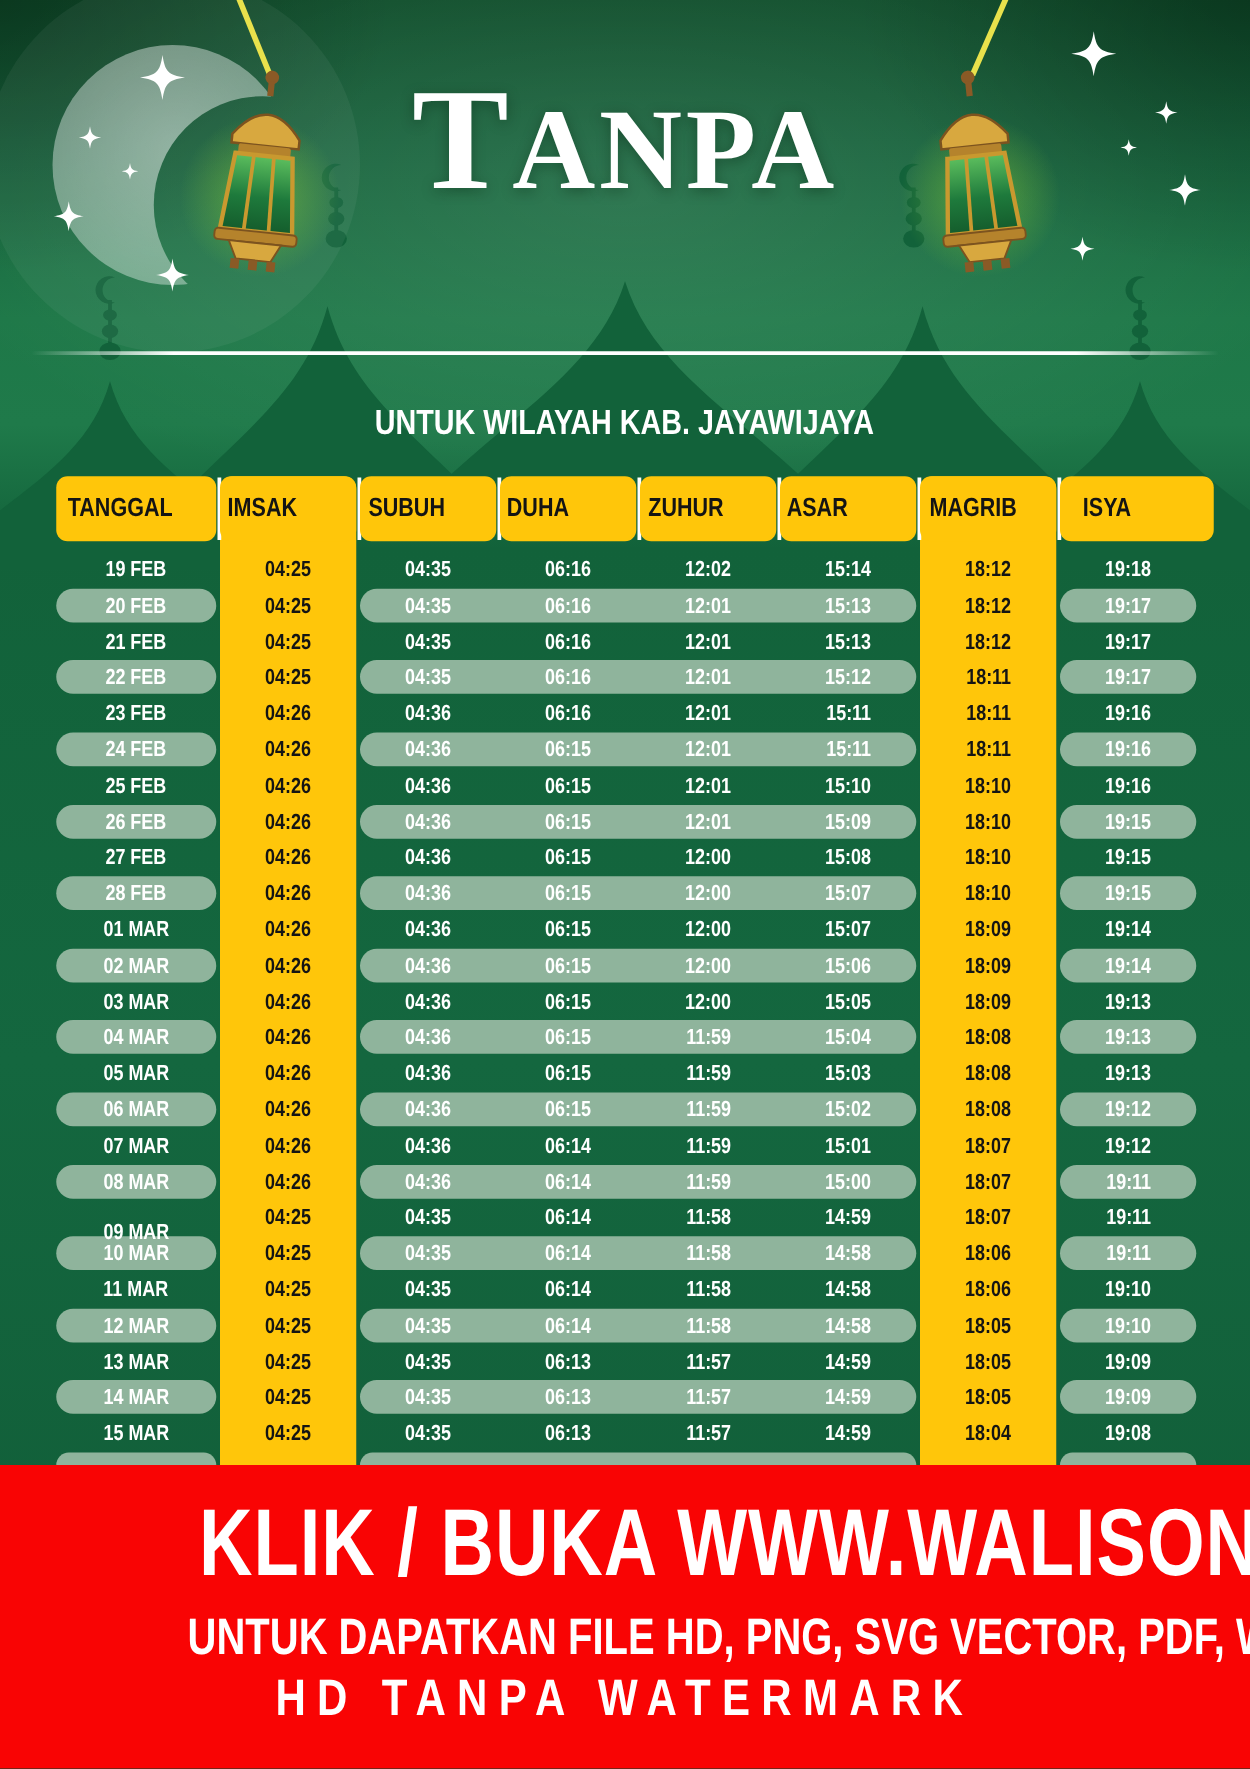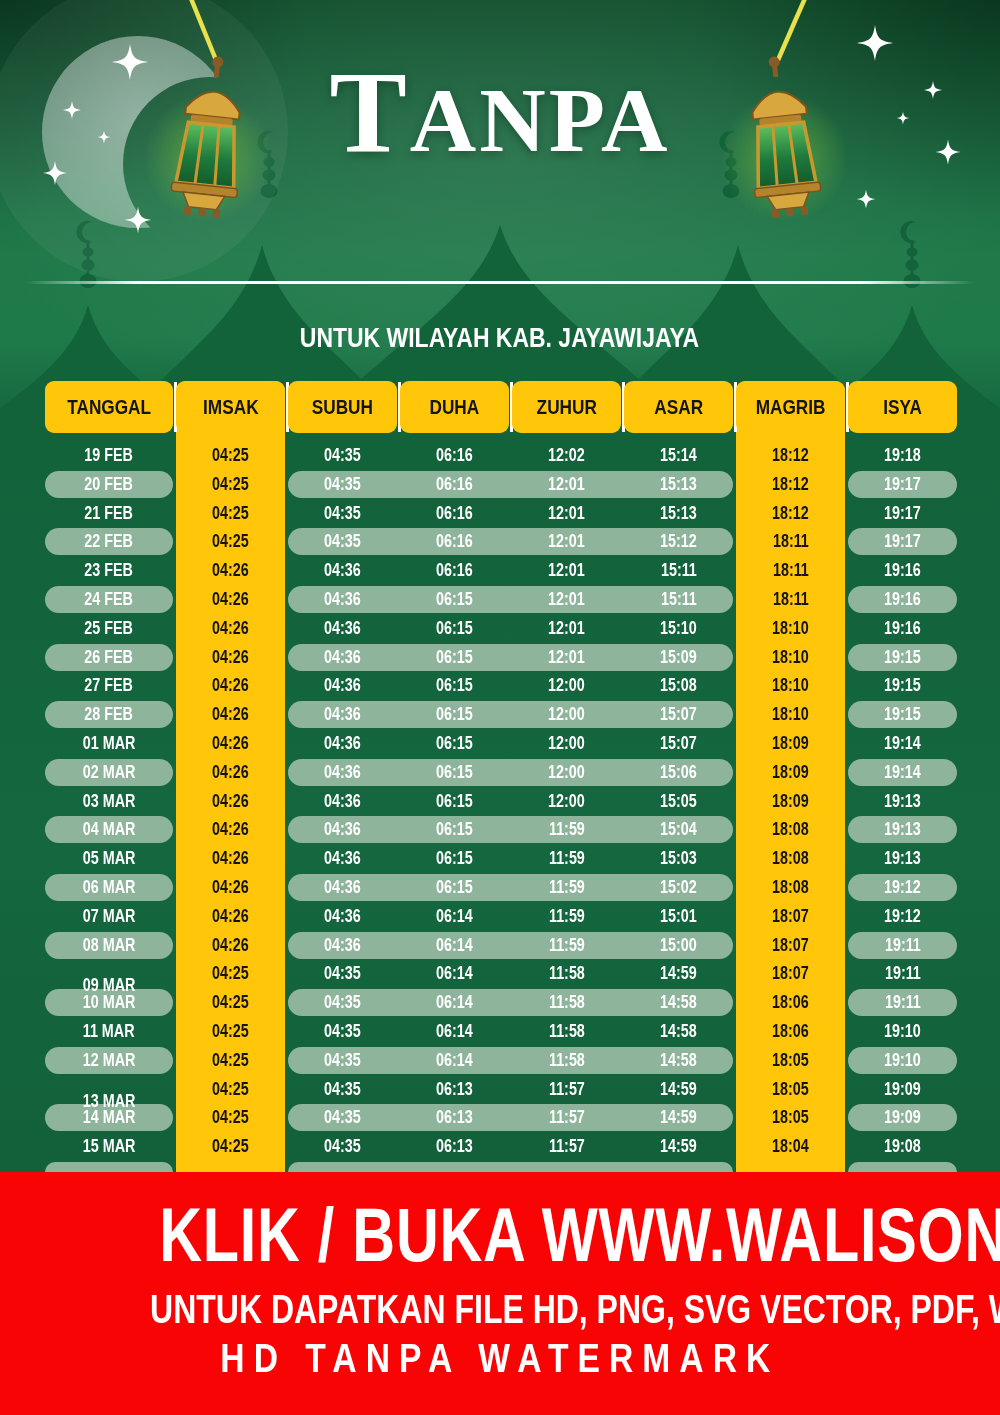--- a/index.html
+++ b/index.html
@@ -32,21 +32,21 @@
   .badge{position:absolute;top:257px;left:50%;transform:translateX(-50%);
     border:3px solid #fff;border-radius:27px;height:46px;line-height:44px;
     padding:0 28px;color:#fff;font-weight:700;font-size:28px;white-space:nowrap;}
   .subtitle{position:absolute;top:323px;left:0;width:100%;text-align:center;color:#fff;
     font-weight:700;font-size:28px;line-height:30px;}
   
   #table-area{position:absolute;left:45px;top:381px;width:912px;height:791px;}
   .strip{position:absolute;top:0;height:791px;width:109px;background:#FFC60A;border-radius:10px 10px 0 0;z-index:0;}
   .hsep{position:absolute;top:1px;height:50px;width:3px;background:#fff;z-index:2;}
   .hcell{position:absolute;top:0;height:52px;background:#FFC60A;border-radius:9px;z-index:2;
-    color:#141414;font-weight:700;font-size:21px;line-height:52px;text-align:center;}
+    color:#141414;font-weight:700;font-size:21px;line-height:52px;}
   .rowseg{position:absolute;background:#8FB49C;border-radius:14px;z-index:1;}
   .cellw{position:absolute;text-align:center;z-index:3;font-weight:700;font-size:17.5px;}
   
   .banner{position:absolute;left:0;top:1172px;width:1000px;height:243px;background:#F90404;color:#fff;}
   .banner-line{position:absolute;width:100%;text-align:center;font-weight:700;}
   .b1{top:22px;font-size:76px;line-height:82px;letter-spacing:1px;}
   .b2{top:114px;font-size:41px;line-height:46px;}
   .b3{top:163px;font-size:41px;line-height:46px;letter-spacing:11px;}
 </style>
 </head>
@@ -162,21 +162,21 @@
         <div class="hcell" style="left: 243px; width: 109px;"><span class="cx">SUBUH</span></div>
         <div class="hsep" style="left: 352.5px;"></div>
         <div class="hcell" style="left: 355px; width: 109px;"><span class="cx">DUHA</span></div>
         <div class="hsep" style="left: 464.5px;"></div>
         <div class="hcell" style="left: 467px; width: 109px;"><span class="cx">ZUHUR</span></div>
         <div class="hsep" style="left: 576.5px;"></div>
         <div class="hcell" style="left: 579px; width: 109px;"><span class="cx">ASAR</span></div>
         <div class="hsep" style="left: 688.5px;"></div>
         <div class="hcell" style="left: 691px; width: 109px;"><span class="cx">MAGRIB</span></div>
         <div class="hsep" style="left: 800.5px;"></div>
-        <div class="hcell" style="left: 803px; width: 109px;"><span class="cx">ISYA</span></div>
+        <div class="hcell" style="left: 803px; width: 109px; padding-left: 14px;"><span class="cx">ISYA</span></div>
       </div>
     <div id="tbody">
         <div>
           <div class="cellw" style="left: 0px; width: 128px; top: 60px; height: 28.8px; line-height: 28.8px; color: rgb(255, 255, 255);"><span class="cx">19 FEB</span></div>
           <div class="cellw" style="left: 131px; width: 109px; top: 60px; height: 28.8px; line-height: 28.8px; color: rgb(20, 20, 20);"><span class="cx">04:25</span></div>
           <div class="cellw" style="left: 243px; width: 109px; top: 60px; height: 28.8px; line-height: 28.8px; color: rgb(255, 255, 255);"><span class="cx">04:35</span></div>
           <div class="cellw" style="left: 355px; width: 109px; top: 60px; height: 28.8px; line-height: 28.8px; color: rgb(255, 255, 255);"><span class="cx">06:16</span></div>
           <div class="cellw" style="left: 467px; width: 109px; top: 60px; height: 28.8px; line-height: 28.8px; color: rgb(255, 255, 255);"><span class="cx">12:02</span></div>
           <div class="cellw" style="left: 579px; width: 109px; top: 60px; height: 28.8px; line-height: 28.8px; color: rgb(255, 255, 255); text-align: center;"><span class="cx">15:14</span></div>
           <div class="cellw" style="left: 691px; width: 109px; top: 60px; height: 28.8px; line-height: 28.8px; color: rgb(20, 20, 20);"><span class="cx">18:12</span></div>
@@ -419,21 +419,21 @@
           <div class="cellw" style="left: 0px; width: 128px; top: 664.8px; height: 28.8px; line-height: 28.8px; color: rgb(255, 255, 255);"><span class="cx">12 MAR</span></div>
           <div class="cellw" style="left: 131px; width: 109px; top: 664.8px; height: 28.8px; line-height: 28.8px; color: rgb(20, 20, 20);"><span class="cx">04:25</span></div>
           <div class="cellw" style="left: 243px; width: 109px; top: 664.8px; height: 28.8px; line-height: 28.8px; color: rgb(255, 255, 255);"><span class="cx">04:35</span></div>
           <div class="cellw" style="left: 355px; width: 109px; top: 664.8px; height: 28.8px; line-height: 28.8px; color: rgb(255, 255, 255);"><span class="cx">06:14</span></div>
           <div class="cellw" style="left: 467px; width: 109px; top: 664.8px; height: 28.8px; line-height: 28.8px; color: rgb(255, 255, 255);"><span class="cx">11:58</span></div>
           <div class="cellw" style="left: 579px; width: 109px; top: 664.8px; height: 28.8px; line-height: 28.8px; color: rgb(255, 255, 255);"><span class="cx">14:58</span></div>
           <div class="cellw" style="left: 691px; width: 109px; top: 664.8px; height: 28.8px; line-height: 28.8px; color: rgb(20, 20, 20);"><span class="cx">18:05</span></div>
           <div class="cellw" style="left: 803px; width: 109px; top: 664.8px; height: 28.8px; line-height: 28.8px; color: rgb(255, 255, 255);"><span class="cx">19:10</span></div>
         </div>
         <div>
-          <div class="cellw" style="left: 0px; width: 128px; top: 693.6px; height: 37px; line-height: 28.8px; color: rgb(255, 255, 255); margin-top: 12px;"><span class="cx">13 MAR</span></div>
+          <div class="cellw" style="left: 0px; width: 128px; top: 693.6px; height: 37px; line-height: 28.8px; color: rgb(255, 255, 255);"><span class="cx">13 MAR</span></div>
           <div class="cellw" style="left: 131px; width: 109px; top: 693.6px; height: 28.8px; line-height: 28.8px; color: rgb(20, 20, 20);"><span class="cx">04:25</span></div>
           <div class="cellw" style="left: 243px; width: 109px; top: 693.6px; height: 28.8px; line-height: 28.8px; color: rgb(255, 255, 255);"><span class="cx">04:35</span></div>
           <div class="cellw" style="left: 355px; width: 109px; top: 693.6px; height: 28.8px; line-height: 28.8px; color: rgb(255, 255, 255);"><span class="cx">06:13</span></div>
           <div class="cellw" style="left: 467px; width: 109px; top: 693.6px; height: 28.8px; line-height: 28.8px; color: rgb(255, 255, 255);"><span class="cx">11:57</span></div>
           <div class="cellw" style="left: 579px; width: 109px; top: 693.6px; height: 28.8px; line-height: 28.8px; color: rgb(255, 255, 255);"><span class="cx">14:59</span></div>
           <div class="cellw" style="left: 691px; width: 109px; top: 693.6px; height: 28.8px; line-height: 28.8px; color: rgb(20, 20, 20);"><span class="cx">18:05</span></div>
           <div class="cellw" style="left: 803px; width: 109px; top: 693.6px; height: 28.8px; line-height: 28.8px; color: rgb(255, 255, 255);"><span class="cx">19:09</span></div>
         </div>
         <div>
           <div class="rowseg" style="left: 0px; width: 128px; top: 723.3px; height: 27px;"></div>

